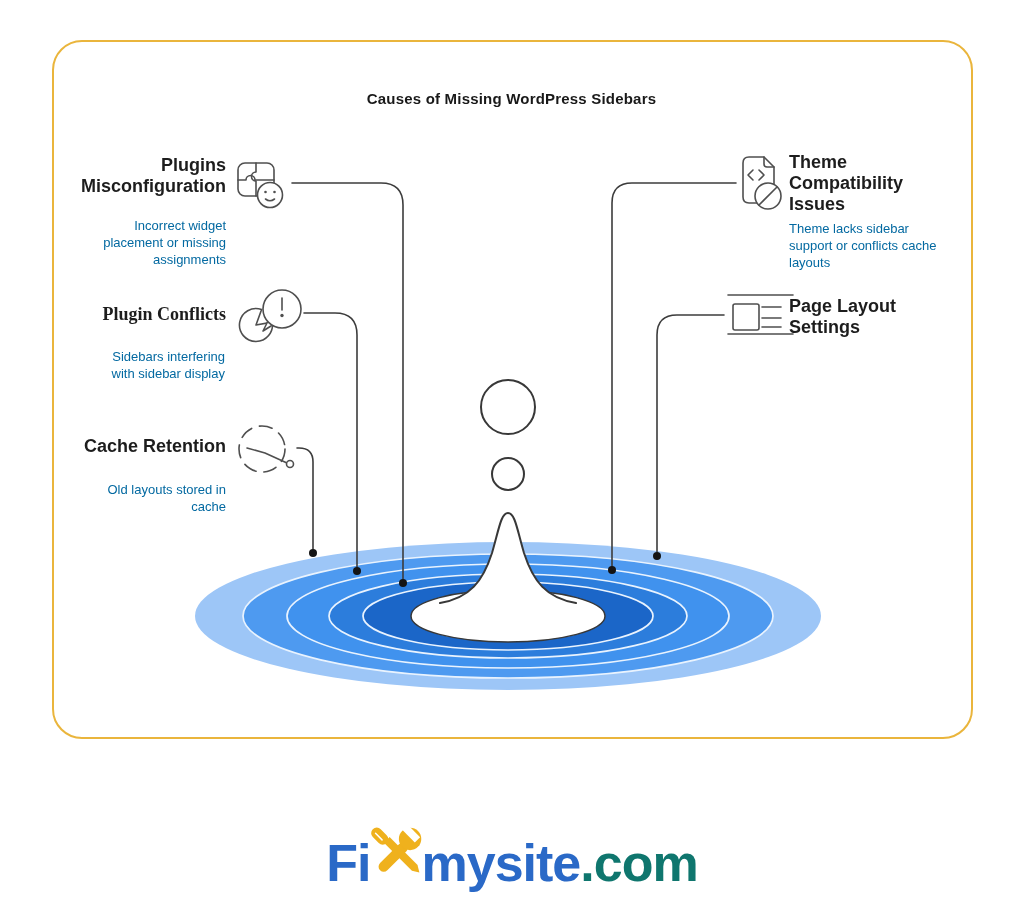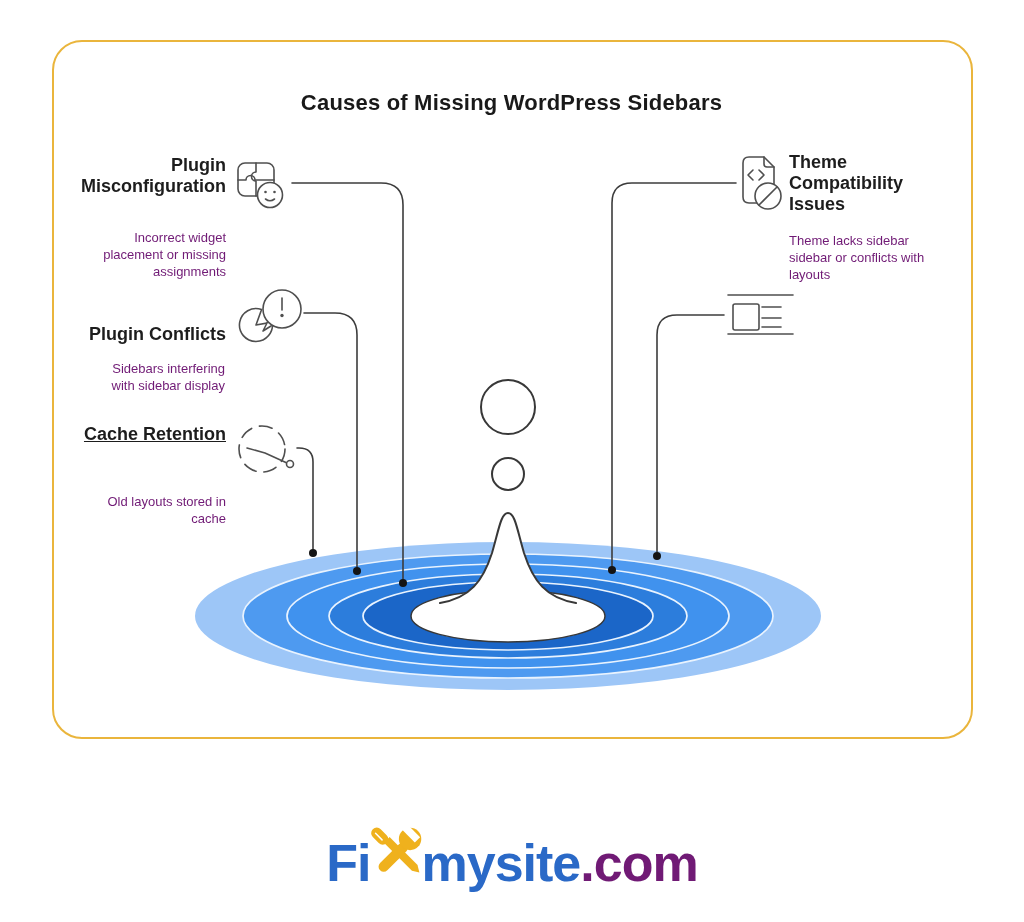--- a/index.html
+++ b/index.html
@@ -2,68 +2,69 @@
 <html><head>
 <meta charset="utf-8">
 <title>Causes of Missing WordPress Sidebars</title>
 <style>
   html,body{margin:0;padding:0;background:#ffffff;}
   .stage{position:relative;width:1024px;height:922px;background:#fff;overflow:hidden;
          font-family:"Liberation Sans", sans-serif;color:#1b1b1b;}
   .card{position:absolute;left:52px;top:40px;width:917px;height:695px;
         border:2px solid #EAB53C;border-radius:30px;background:#fff;}
   .title{position:absolute;left:52px;top:90px;width:919px;text-align:center;
-         font-size:22px;font-weight:700;color:#191919;letter-spacing:.2px;}
+         font-size:15px;font-weight:700;color:#191919;letter-spacing:.2px;}
   .cause-h{position:absolute;font-size:18px;font-weight:700;line-height:21px;color:#1d1d1d;}
-  .cause-d{position:absolute;font-size:13px;font-weight:400;line-height:17px;color:#701a75;margin-top:12px;}
+  .cause-d{position:absolute;font-size:13px;font-weight:400;line-height:17px;color:#0369a1;}
   .al-r{text-align:right;}
   .h1{left:58px;top:155px;width:168px;}
   .d1{left:73px;top:217px;width:153px;}
-  .h2{left:58px;top:324px;width:168px;}
+  .h2{left:58px;top:304px;width:168px;font-family:Liberation Serif, serif;}
   .d2{left:97px;top:348px;width:128px;}
-  .h3{left:58px;top:424px;width:168px;text-decoration:underline;}
+  .h3{left:58px;top:436px;width:168px;}
   .d3{left:85px;top:481px;width:141px;}
   .h4{left:789px;top:152px;width:140px;}
   .d4{left:789px;top:220px;width:165px;}
   .h5{left:789px;top:296px;width:140px;}
   .d5{left:789px;top:350px;width:160px;}
   .icon{position:absolute;}
   .i1{left:236px;top:152px;}
   .i2{left:238px;top:286px;}
   .i3{left:235px;top:422px;}
   .i4{left:740px;top:155px;}
   .i5{left:727px;top:293px;}
   .illus{position:absolute;left:0;top:0;}
   .logo{position:absolute;left:0;top:793px;width:1024px;display:flex;
         justify-content:center;align-items:baseline;gap:0;}
   .logo .blue{color:#2A69C7;font-size:52px;font-weight:700;letter-spacing:-1px;line-height:1;}
-  .logo .gold{color:#701a75;font-size:52px;font-weight:700;letter-spacing:-1px;line-height:1;margin-top:44px;}
+  .logo .gold{color:#0f766e;font-size:52px;font-weight:700;letter-spacing:-1px;line-height:1;margin-top:44px;}
   .logo svg{margin:0 -3px 0 -2px;}
 </style>
 </head>
 <body>
 
 <div class="stage">
 
   <div class="card"></div>
 
   <div class="title">Causes of Missing WordPress Sidebars</div>
 
-  <div class="cause-h al-r h1">Plugin Misconfiguration</div>
+  <div class="cause-h al-r h1">Plugins Misconfiguration</div>
   <div class="cause-d al-r d1">Incorrect widget placement or missing assignments</div>
 
   <div class="cause-h al-r h2">Plugin Conflicts</div>
   <div class="cause-d al-r d2">Sidebars interfering with sidebar display</div>
 
   <div class="cause-h al-r h3">Cache Retention</div>
   <div class="cause-d al-r d3">Old layouts stored in cache</div>
 
   <div class="cause-h h4">Theme Compatibility Issues</div>
-  <div class="cause-d d4">Theme lacks sidebar sidebar or conflicts with layouts</div>
+  <div class="cause-d d4">Theme lacks sidebar support or conflicts cache layouts</div>
 
+  <div class="cause-h h5">Page Layout Settings</div>
 
   <svg class="icon i1" width="52" height="58" viewBox="0 0 52 58">
     <g fill="none" stroke="#4F4F4F" stroke-width="1.6" stroke-linecap="round" stroke-linejoin="round">
       <rect x="2" y="11" width="36" height="33" rx="7"></rect>
       <path d="M 20 11 V 20 a 4.5 4.5 0 1 0 0 9 V 44"></path>
       <path d="M 2 28 H 10 a 4.5 4.5 0 1 1 9 0 H 38"></path>
       <circle cx="34" cy="43" r="12.5" fill="#fff"></circle>
       <path d="M 29.5 47 Q 34 50.5 38.5 47"></path>
     </g>
     <circle cx="29.5" cy="40" r="1.3" fill="#4F4F4F"></circle>

